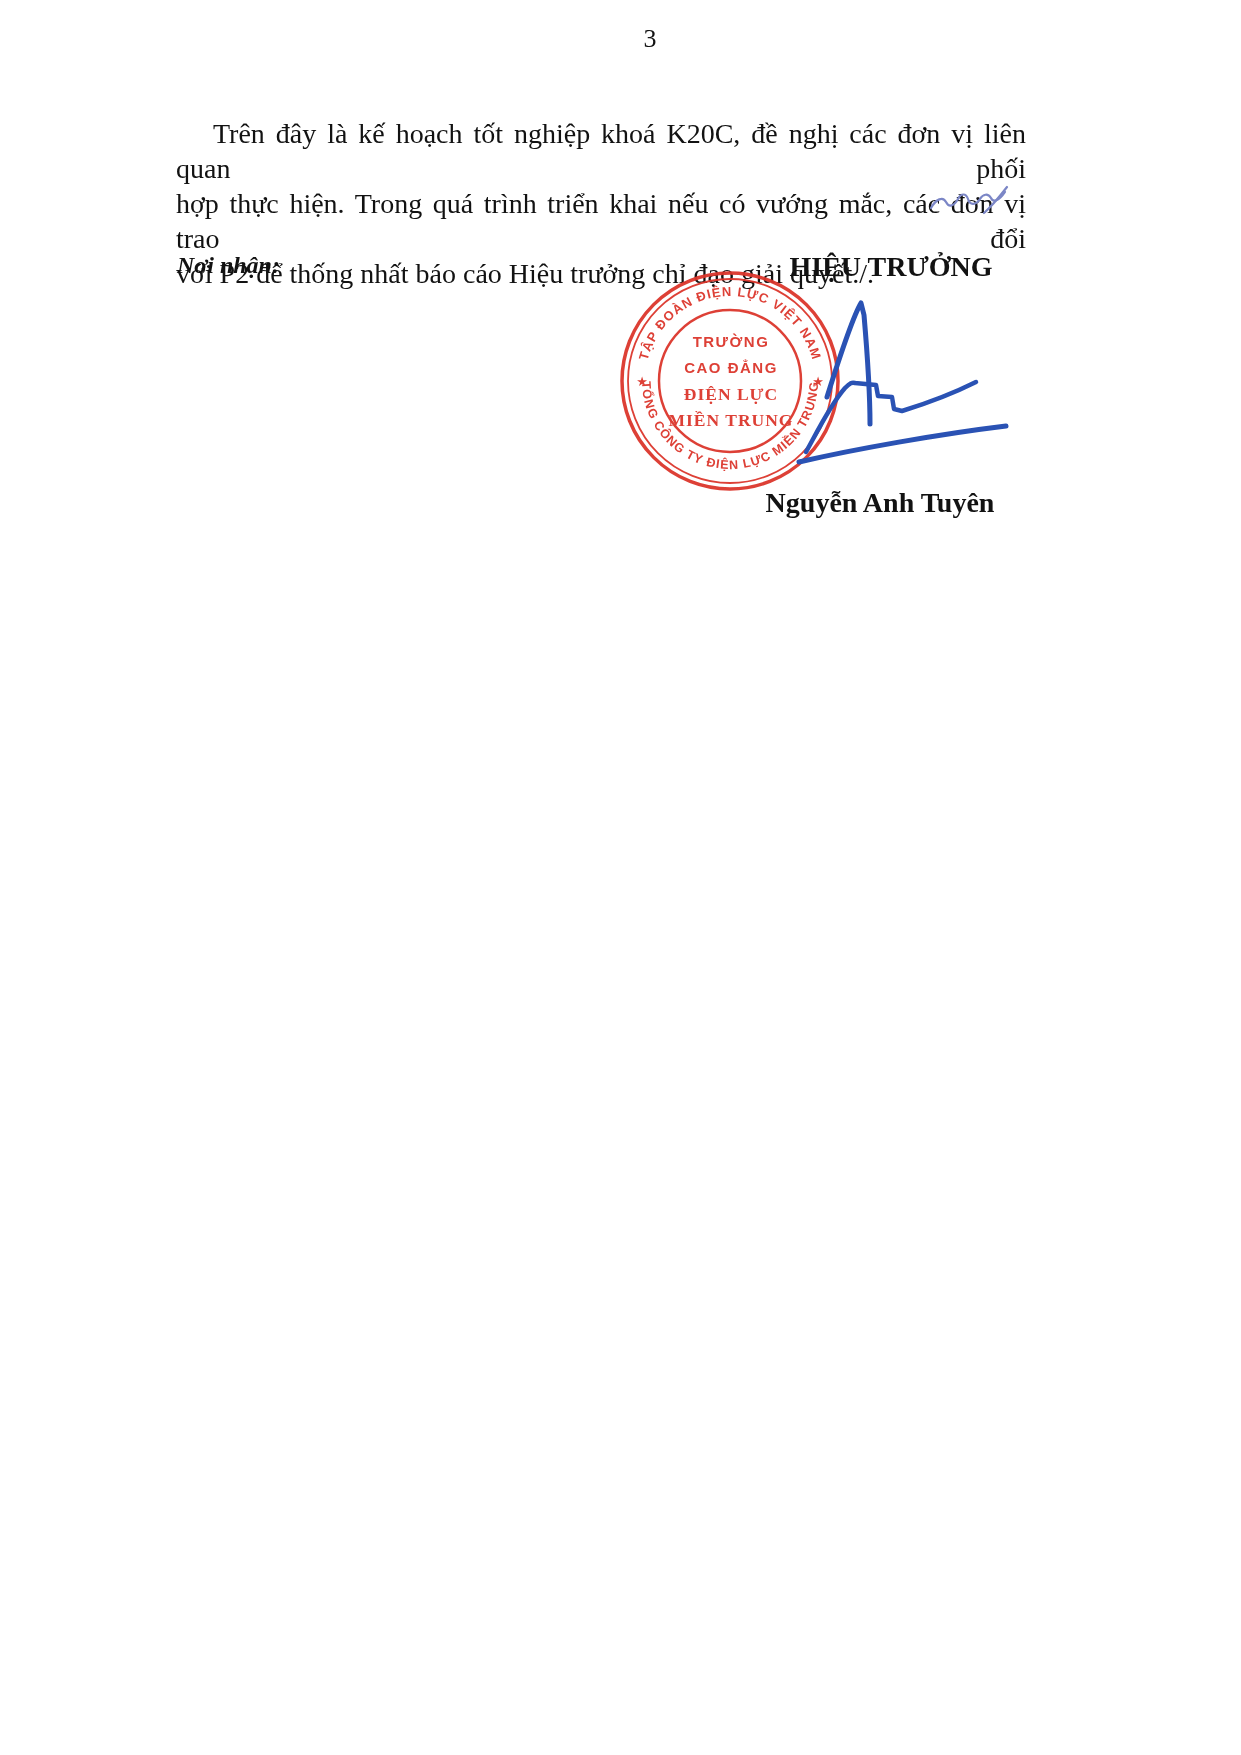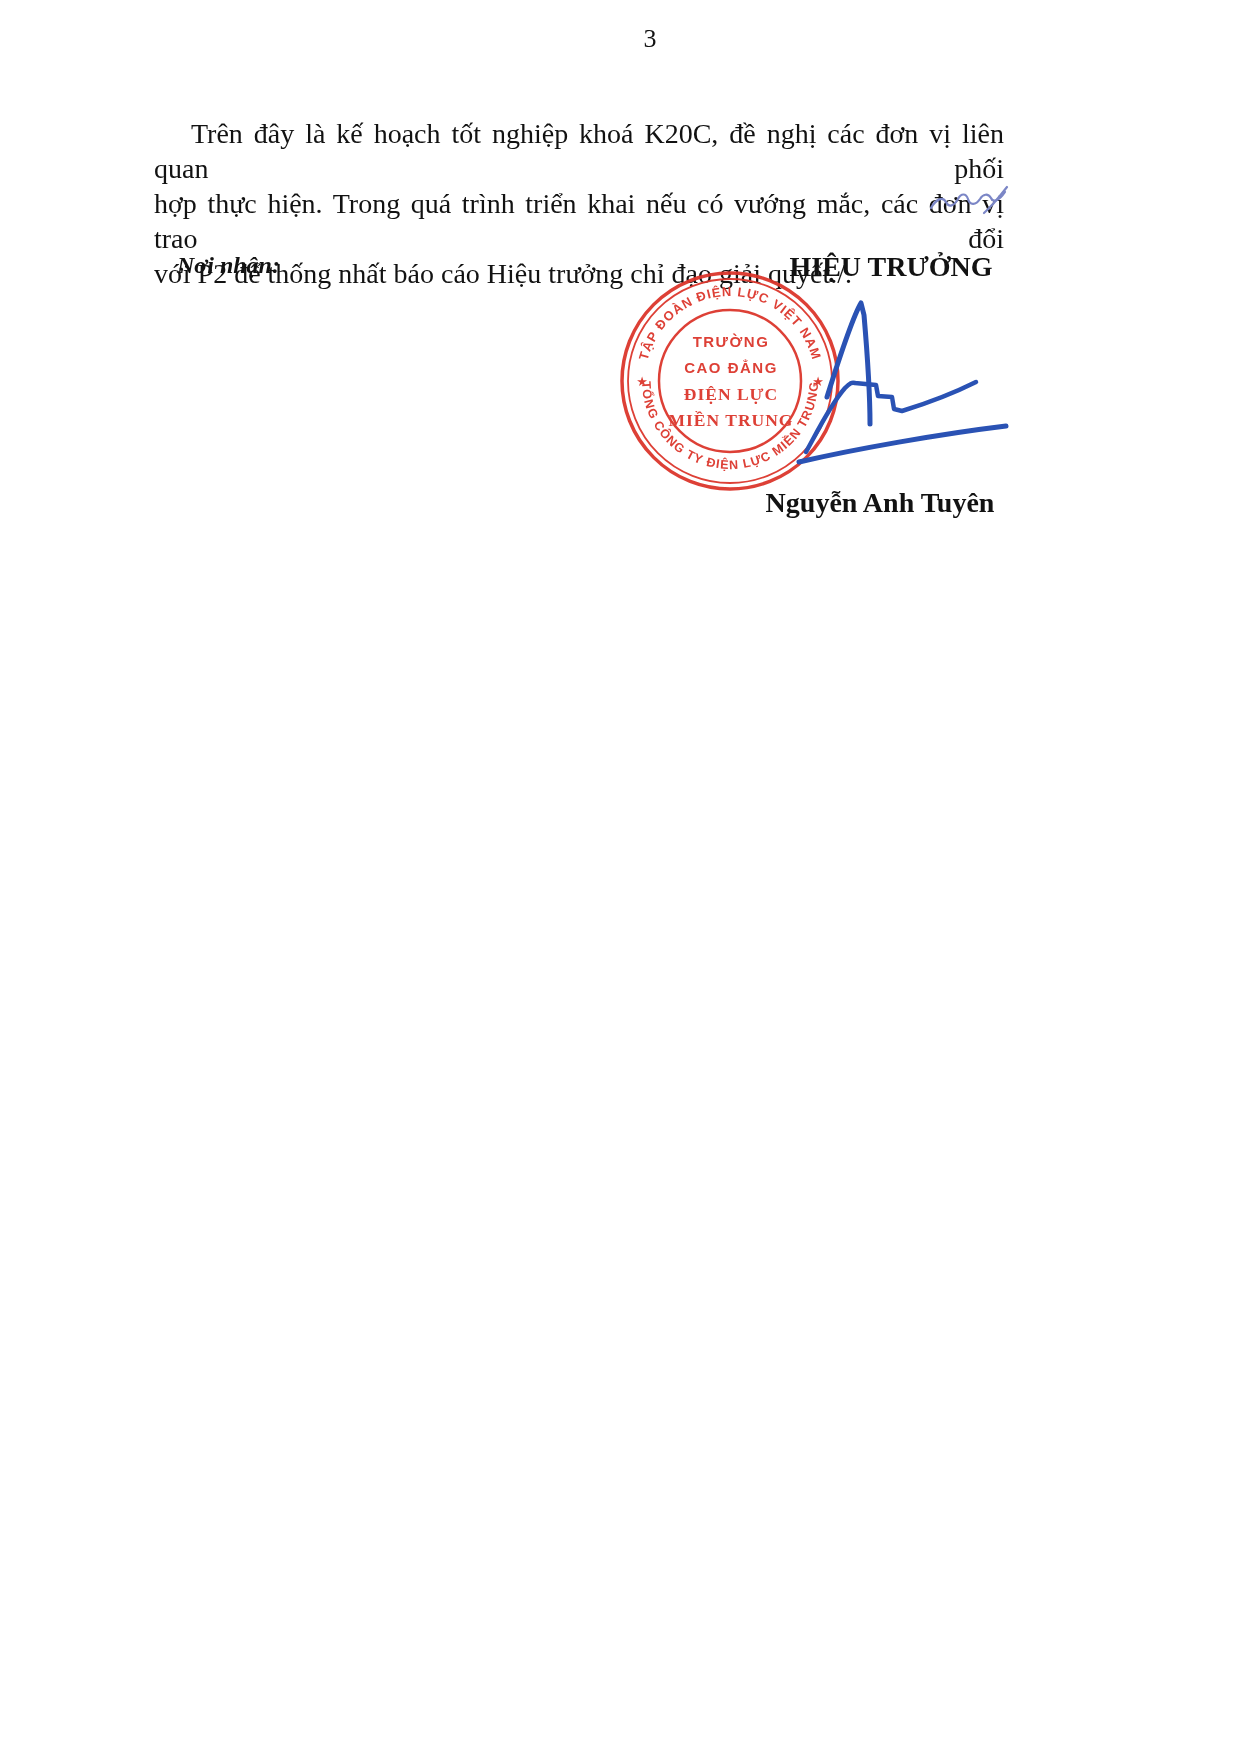--- a/index.html
+++ b/index.html
@@ -15,21 +15,21 @@
     background:#ffffff;
     font-family:"Liberation Serif","DejaVu Serif",serif;
     color:var(--text-color);
     overflow:hidden;
   }
   .page-number{
     position:absolute;left:600px;top:24px;width:100px;
     text-align:center;font-size:26px;
   }
   .body-par{
-    position:absolute;left:154px;top:116px;width:850px;
+    position:absolute;left:176px;top:116px;width:850px;
     font-size:28px;line-height:35px;
   }
   .body-line{
     text-align:justify;
     text-align-last:justify;
     -moz-text-align-last:justify;
   }
   .body-line.first{text-indent:37px;}
   .body-line.last{text-align:left;text-align-last:left;-moz-text-align-last:left;}
   .recipients{position:absolute;left:177px;top:250px;text-align:center;}

